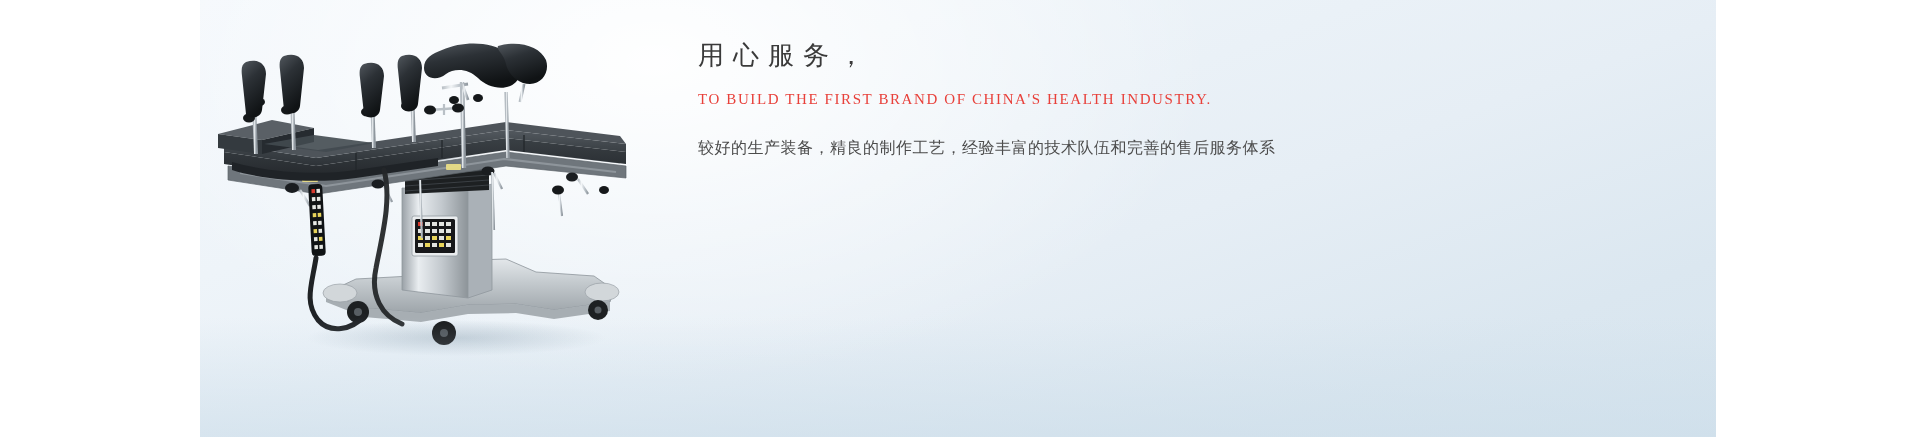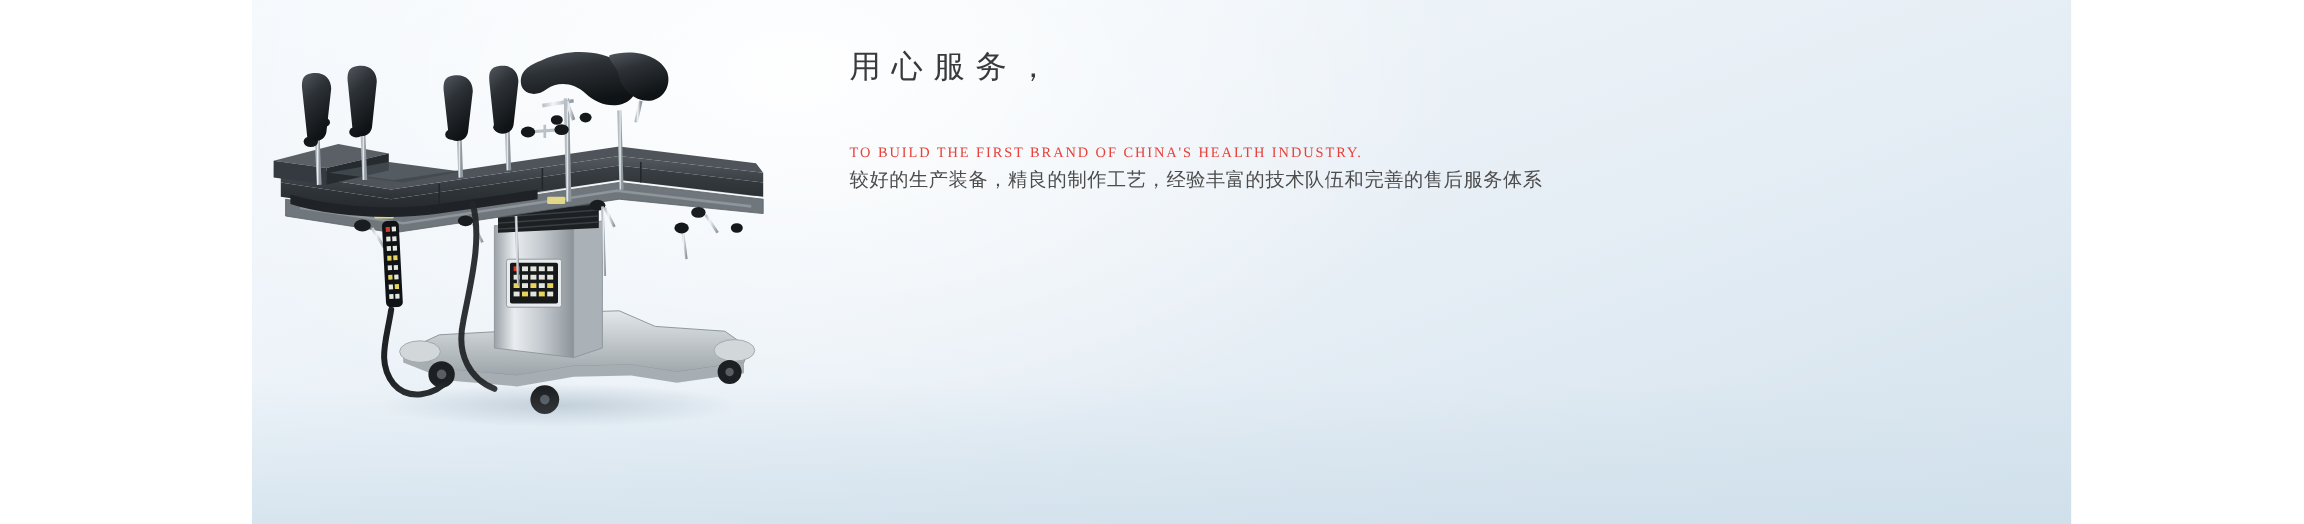--- a/index.html
+++ b/index.html
@@ -6,45 +6,45 @@
   body{
     width:1920px;height:437px;
     background:#ffffff;
     font-family:"Liberation Sans","DejaVu Sans",sans-serif;
     overflow:hidden;
   }
   .page{position:relative;width:1920px;height:437px;background:#ffffff;}
 
   
   .banner{
-    position:absolute;left:210px;top:0;width:1516px;height:437px;
+    position:absolute;left:200px;top:0;width:1516px;height:437px;
     background:
       radial-gradient(ellipse 900px 520px at 30% 14%, rgba(255,255,255,0.95) 0%, rgba(255,255,255,0.0) 62%),
       linear-gradient(160deg,#f4f8fc 0%,#eef4f9 28%,#e6eef5 58%,#dbe7f0 82%,#d6e4ee 100%);
     overflow:hidden;
   }
   .banner::after{
     content:"";position:absolute;left:0;right:0;bottom:0;height:120px;
     background:linear-gradient(to bottom,rgba(214,228,238,0) 0%,rgba(205,222,234,0.65) 100%);
     pointer-events:none;
   }
 
   
   .copy{position:absolute;left:498px;top:40px;width:920px;}
   .headline{
     font-size:26px;color:#3a3a3a;letter-spacing:9px;font-weight:400;
     line-height:1.2;white-space:nowrap;
   }
   .tagline{
-    margin-top:49px;
+    margin-top:20px;
     font-family:"Liberation Serif","DejaVu Serif",serif;
-    font-size:12px;color:#e8403a;letter-spacing:1.6px;white-space:nowrap;
+    font-size:15px;color:#e8403a;letter-spacing:1.6px;white-space:nowrap;
     font-weight:400;
   }
-  .body-lines{}
+  .body-lines{margin-top:24px;}
   .body-line{
     font-size:16px;color:#4c4c4c;line-height:32px;letter-spacing:0.5px;
     white-space:nowrap;
   }
 
   
   .product{position:absolute;left:6px;top:40px;width:500px;height:320px;}
   .product svg{display:block;width:500px;height:320px;}
 </style>
 </head>

